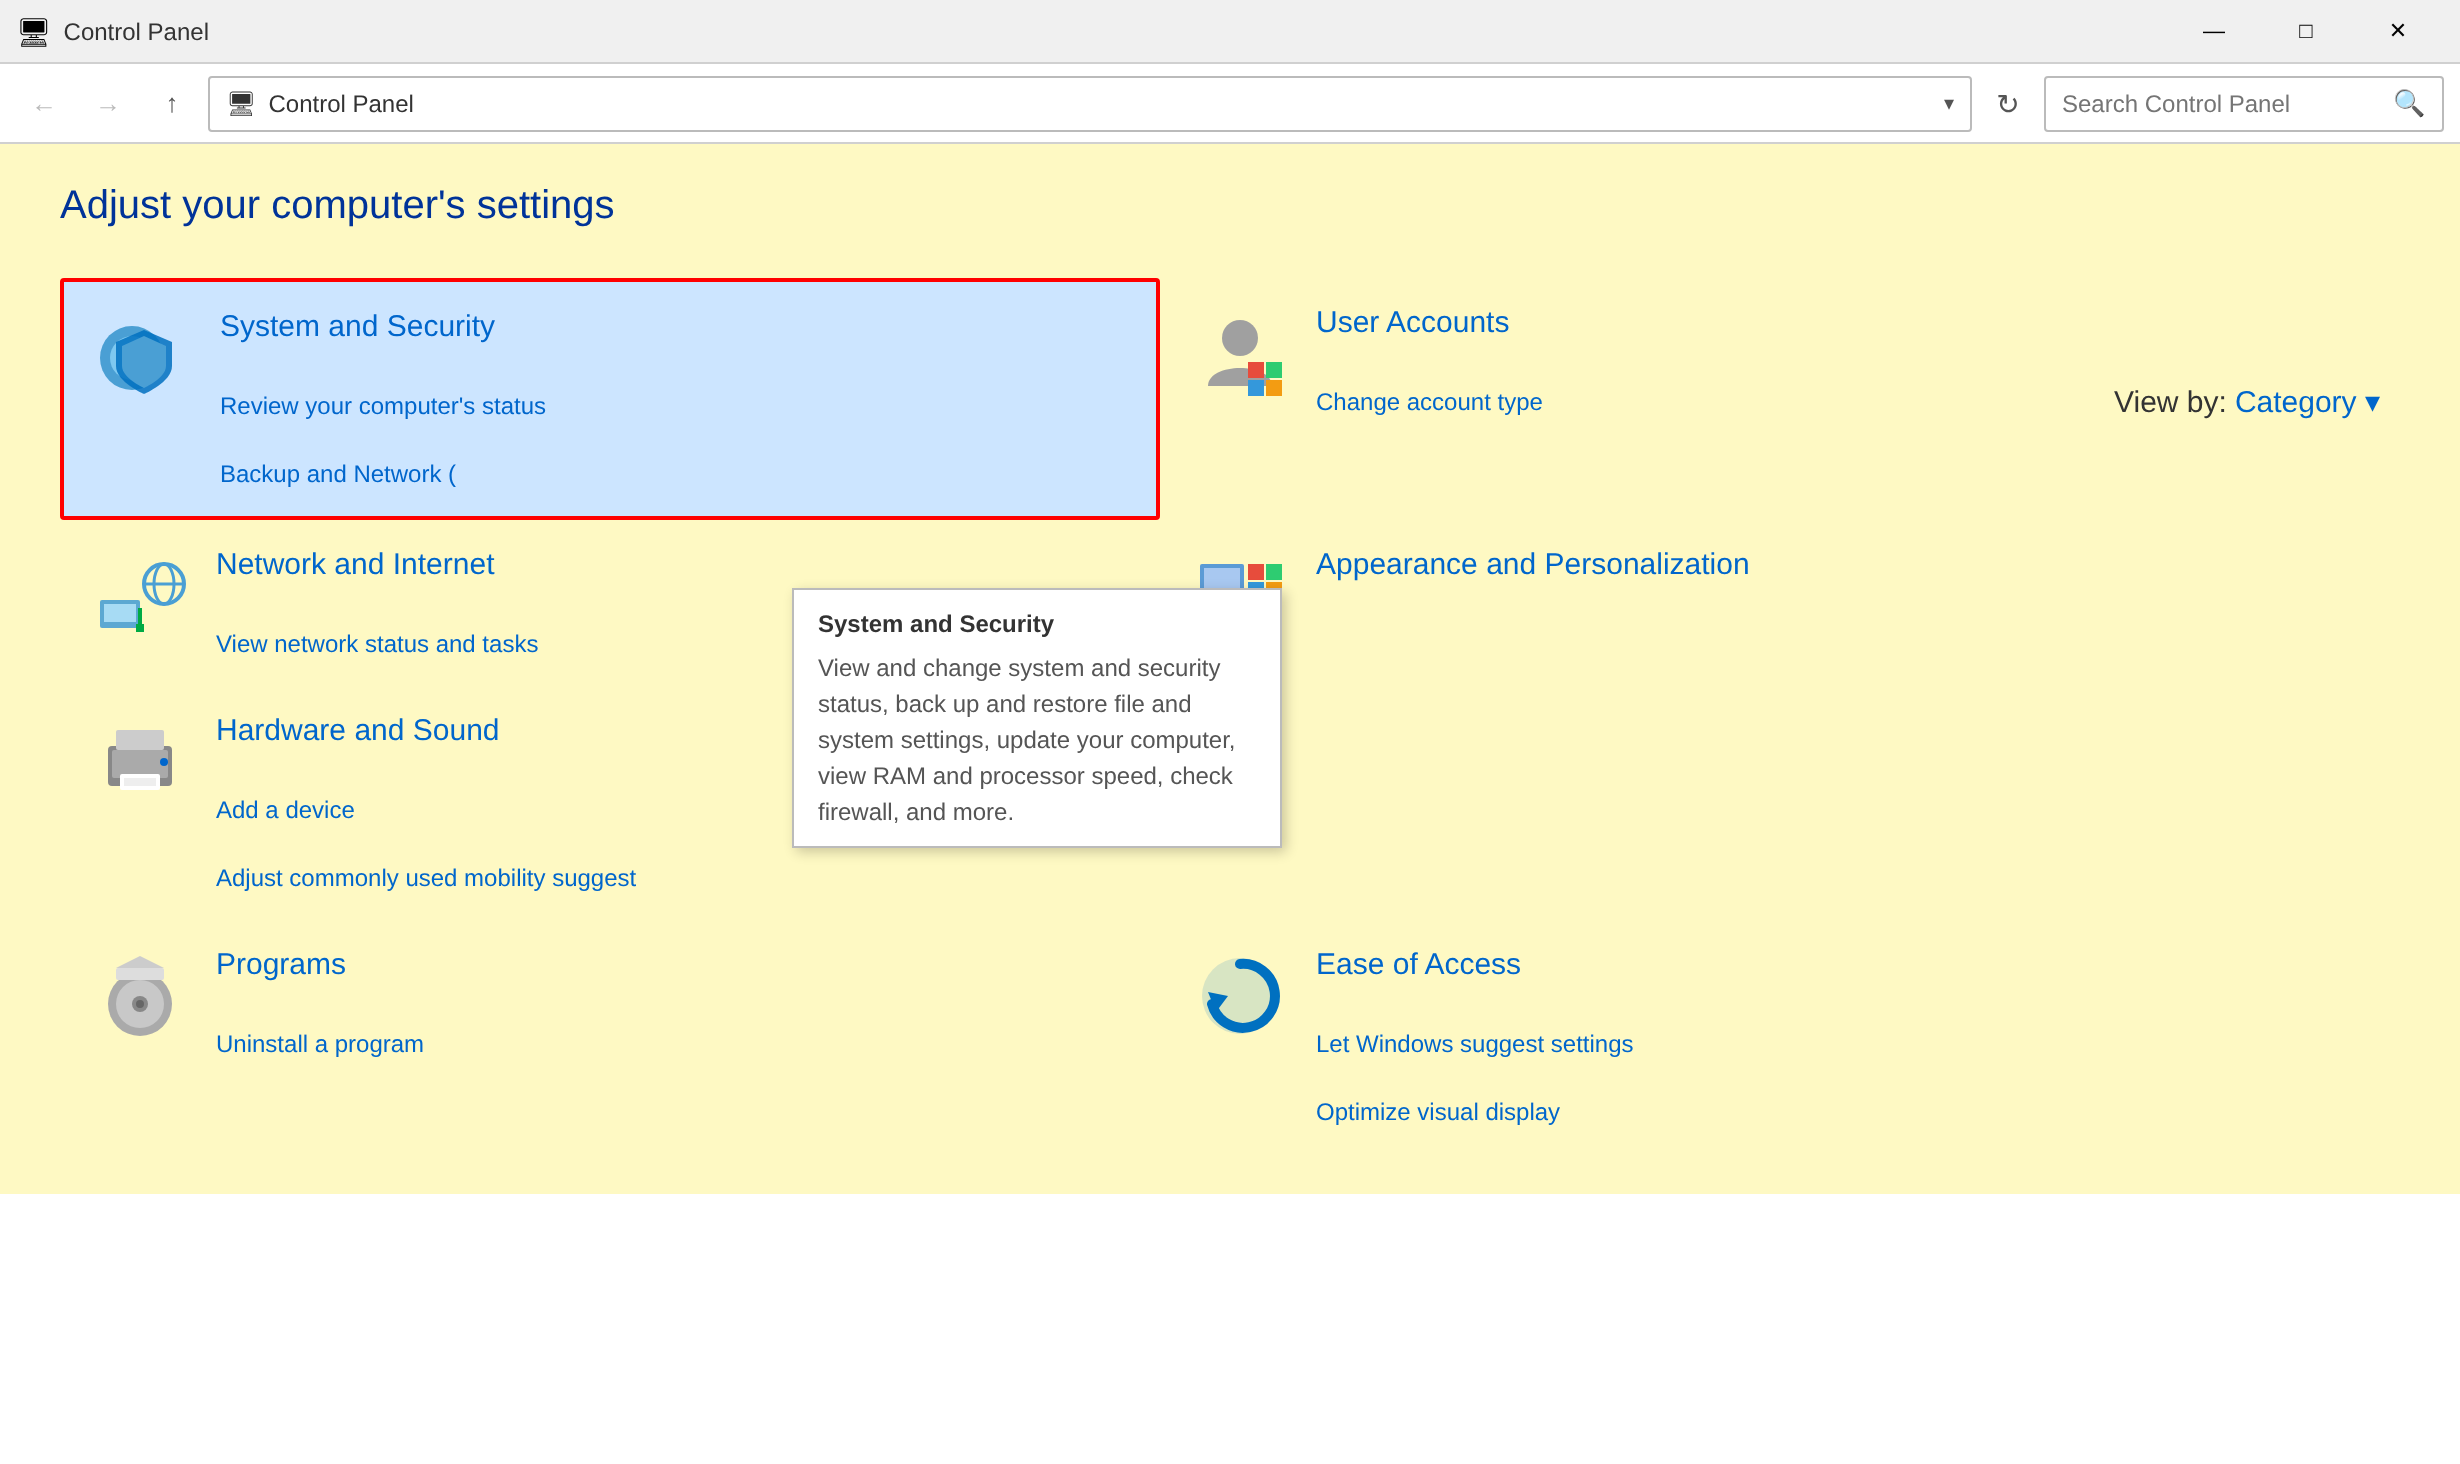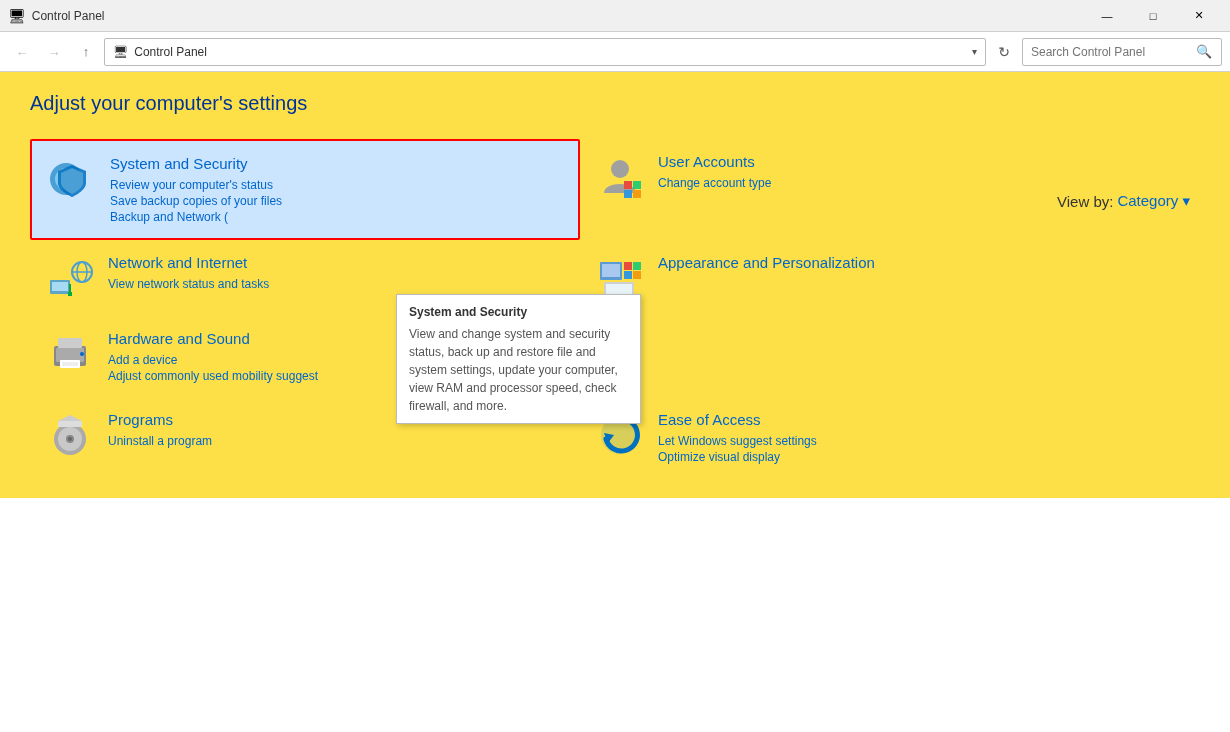--- a/index.html
+++ b/index.html
@@ -54,21 +54,21 @@
     .search-box {
       width: 200px; height: 28px; border: 1px solid #bbb; border-radius: 2px;
       display: flex; align-items: center; padding: 0 8px;
     }
     .search-input { flex: 1; border: none; outline: none; font-size: 12px; }
     .search-icon { color: #888; font-size: 13px; }
 
     
     .main-content {
       padding: 20px 30px;
-      background: #fde047;
+      background: #fef9c3;
     }
     .page-title {
       font-size: 20px;
       color: #003399;
       font-weight: 300;
       margin-bottom: 24px;
     }
     .view-by {
       position: absolute;
       right: 40px;
@@ -111,21 +111,21 @@
       cursor: pointer;
       text-decoration: none;
       display: inline-block;
       margin-bottom: 4px;
     }
     .category-link {
       font-size: 12px;
       color: #0066cc;
       cursor: pointer;
       display: block;
-      margin-top: 2px;
+      margin-top: 20px;
     }
 
     
     .system-security-highlighted {
       background: #cce5ff;
       border: 2px solid #ff0000;
       border-radius: 2px;
     }
 
     
@@ -192,21 +192,20 @@
           <svg viewBox="0 0 48 48" xmlns="http://www.w3.org/2000/svg">
             <ellipse cx="18" cy="24" rx="16" ry="16" fill="#4a9fd4"></ellipse>
             <ellipse cx="18" cy="24" rx="11" ry="11" fill="#7ec8f0"></ellipse>
             <path d="M24 10 L38 16 L38 28 C38 36 24 42 24 42 C24 42 10 36 10 28 L10 16 Z" fill="#0070c0" opacity="0.85"></path>
             <path d="M24 13 L35 18 L35 28 C35 34 24 39 24 39 C24 39 13 34 13 28 L13 18 Z" fill="#4a9fd4"></path>
           </svg>
         </div>
         <div class="category-content">
           <a class="category-title" style="color:#0066cc;">System and Security</a>
           <span class="category-link">Review your computer's status</span>
-          <span class="category-link">Save backup copies of your files</span>
           <span class="category-link">Backup and Network (</span>
         </div>
       </div>
 
       <div class="category-item">
         <div class="category-icon">
           <svg viewBox="0 0 48 48" xmlns="http://www.w3.org/2000/svg">
 
             <circle cx="24" cy="16" r="9" fill="#a0a0a0"></circle>
             <path d="M8 40 C8 28 40 28 40 40" fill="#a0a0a0"></path>

